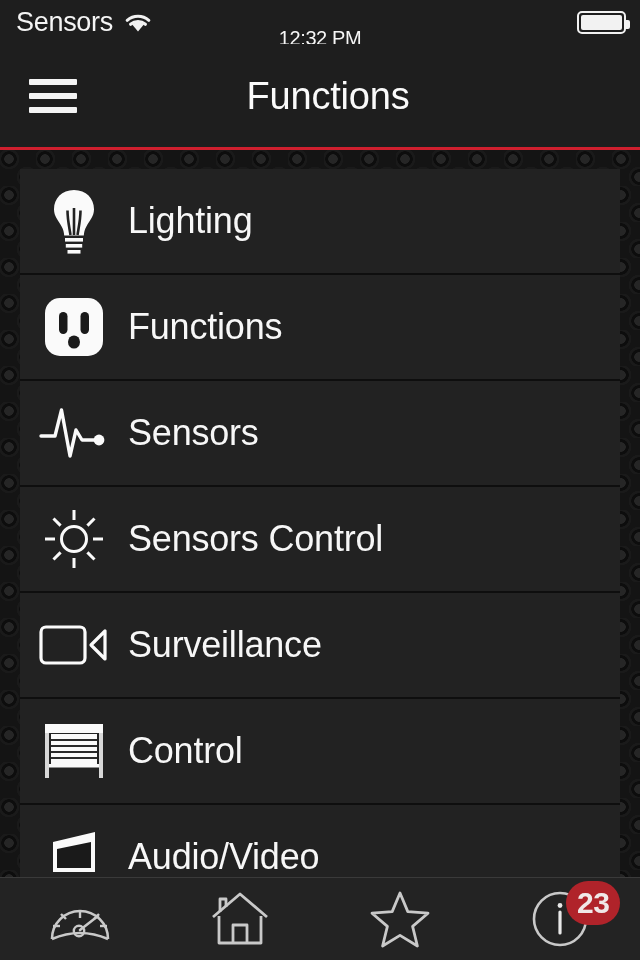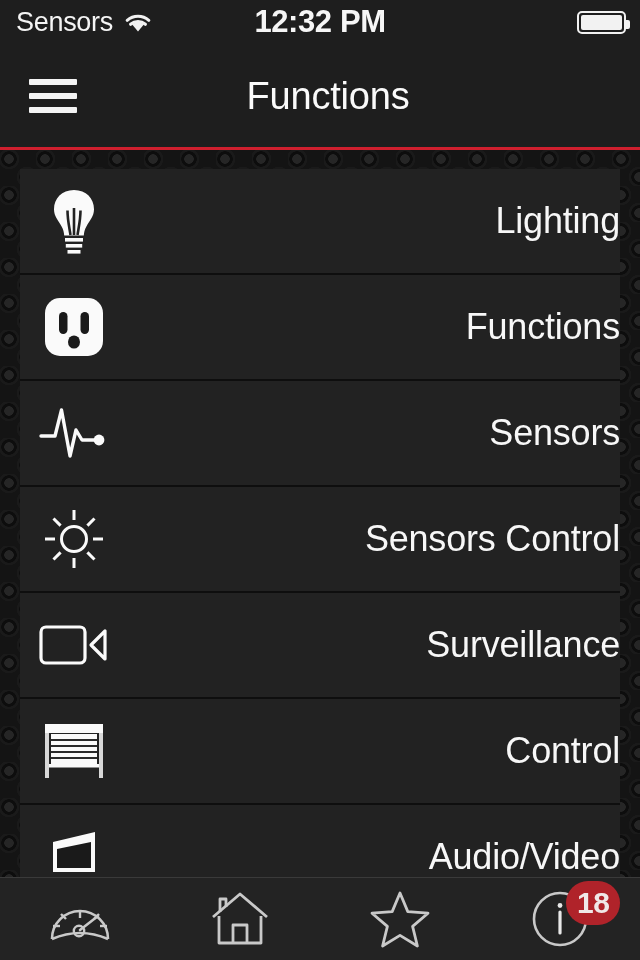--- a/index.html
+++ b/index.html
@@ -13,23 +13,23 @@
 
   
   .statusbar{
     position:absolute; left:0; top:0; width:640px; height:44px;
     background:#1e1e1e; color:#f2f2f2;
     display:flex; align-items:center;
   }
   .sb-left{ position:absolute; left:16px; top:0; height:44px; display:flex; align-items:center; gap:10px; }
   .sb-carrier{ font-size:27px; letter-spacing:-0.3px; color:#f4f4f4; }
   .sb-center{
-    position:absolute; left:0; right:0; top:0; height:44px;
-    display:flex; align-items:center; justify-content:center;
-    font-size:31px; font-weight:bold; letter-spacing:-0.4px; color:#f6f6f6;
+    position:absolute; left:0; right:0; top:16px; height:44px;
+    display:flex; align-items:center; justify-content:center;
+    font-size:20px; font-weight:normal; letter-spacing:-0.4px; color:#f6f6f6;
   }
   .sb-right{ position:absolute; right:14px; top:0; height:44px; display:flex; align-items:center; }
   .battery{ position:relative; width:49px; height:23px; border:2px solid #f2f2f2; border-radius:5px; padding:2px; }
   .battery-fill{ width:100%; height:100%; background:#f2f2f2; border-radius:2px; }
   .battery-cap{ position:absolute; right:-6px; top:7px; width:4px; height:9px; background:#f2f2f2; border-radius:0 2px 2px 0; }
 
   
   .navbar{
     position:absolute; left:0; top:44px; width:640px; height:104px;
     background:#1e1e1e;
@@ -65,21 +65,20 @@
     position:absolute; left:20px; top:19px; width:600px;
     background:#222222;
     overflow:hidden;
   }
   .row{
     position:relative; height:106px; width:100%;
     display:flex; align-items:center;
     background:#222222;
     border-bottom:2px solid #0e0e0e;
     cursor:pointer;
-    justify-content:space-between;
   }
   .row-icon{
     width:108px; min-width:108px; height:106px;
     display:flex; align-items:center; justify-content:center;
   }
   .row-label{
     font-size:36px; color:#f7f7f7; letter-spacing:-0.2px; line-height:1;
   }
 
   
@@ -280,18 +279,18 @@
     </div>
 
     <div class="tab">
       <span>
         <svg width="58" height="58" viewBox="0 0 58 58">
           <circle cx="29" cy="29" r="26" stroke="#c9c9c9" stroke-width="2.6" fill="none"></circle>
           <circle cx="29" cy="15.5" r="2.4" fill="#e8e8e8"></circle>
           <line x1="29" y1="22" x2="29" y2="43" stroke="#e8e8e8" stroke-width="3.2" stroke-linecap="round"></line>
         </svg>
       </span>
-      <span class="badge">18</span>
+      <span class="badge">23</span>
     </div>
 
   </div>
 
 </div>
 
 </body></html>

